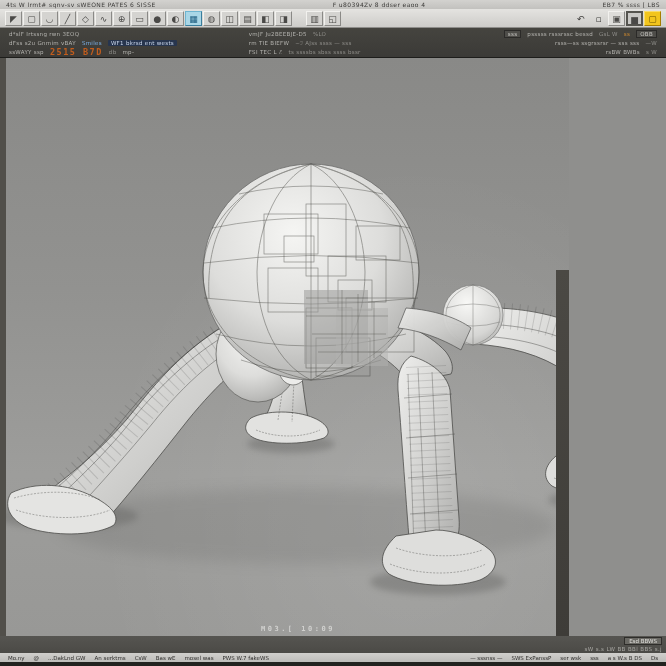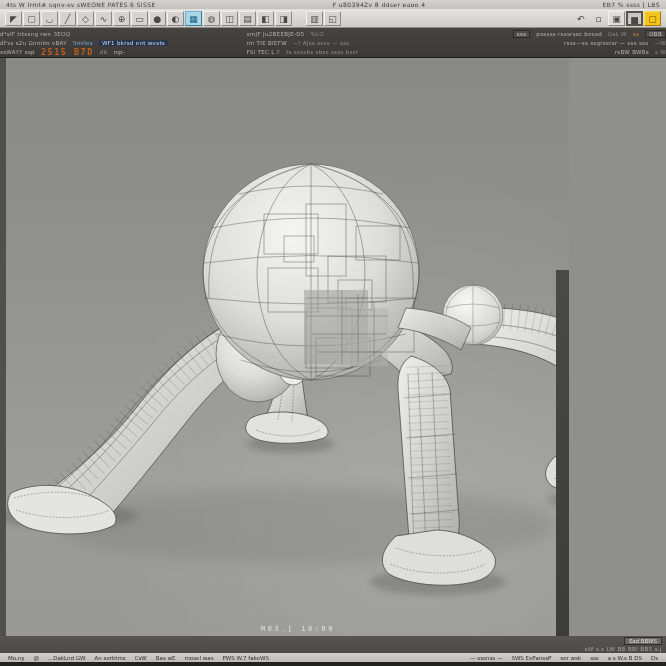--- a/index.html
+++ b/index.html
@@ -30,21 +30,21 @@
   .tbtn.teal { background:#a9d6e6; border-color:#6fb5d0 #3a7d9c #3a7d9c #6fb5d0; color:#1f5e80; }
   .tbtn.plain { background:transparent; border-color:transparent; color:#3f3e3c; }
   .tbtn.raised { background:#dddcd9; }
   .tbtn.dark { border:2px solid #55544f; background:#c9c8c5; }
   .tbtn.yellow { background:#f2c51d; border-color:#f8dc6a #a57e00 #a57e00 #f8dc6a; color:#6a5200; }
 
   
   .ribbon { position:absolute; top:28px; left:0; width:666px; height:30px;
             background:linear-gradient(#45443f,#3b3a37);
             border-bottom:1px solid #1d1d1b; color:#b5b4b0; font-size:5.5px;
-            letter-spacing:.3px; padding:1px 0; filter:blur(.2px);
+            letter-spacing:.3px; padding:1px 9px; filter:blur(.2px);
             display:flex; flex-direction:column; justify-content:space-between;
             white-space:nowrap; overflow:hidden; }
   .rb-row { display:grid; grid-template-columns:37% 29% 34%; align-items:center; height:9px; }
   .rb-cell { display:flex; gap:6px; align-items:center; overflow:hidden; }
   .rb-cell.r { justify-content:flex-end; }
   .rb-blue { color:#7cb1e8; }
   .rb-navy { background:#27354e; color:#ccd8ec; padding:0 3px; border-radius:1px; }
   .rb-orange { color:#c25d1d; font-size:8.5px; font-weight:bold; letter-spacing:1.5px;
                font-family:"DejaVu Sans Mono",monospace; }
   .rb-chip { background:#4e4d49; border:1px solid #2b2a28; padding:0 3px; color:#c8c7c3; }

